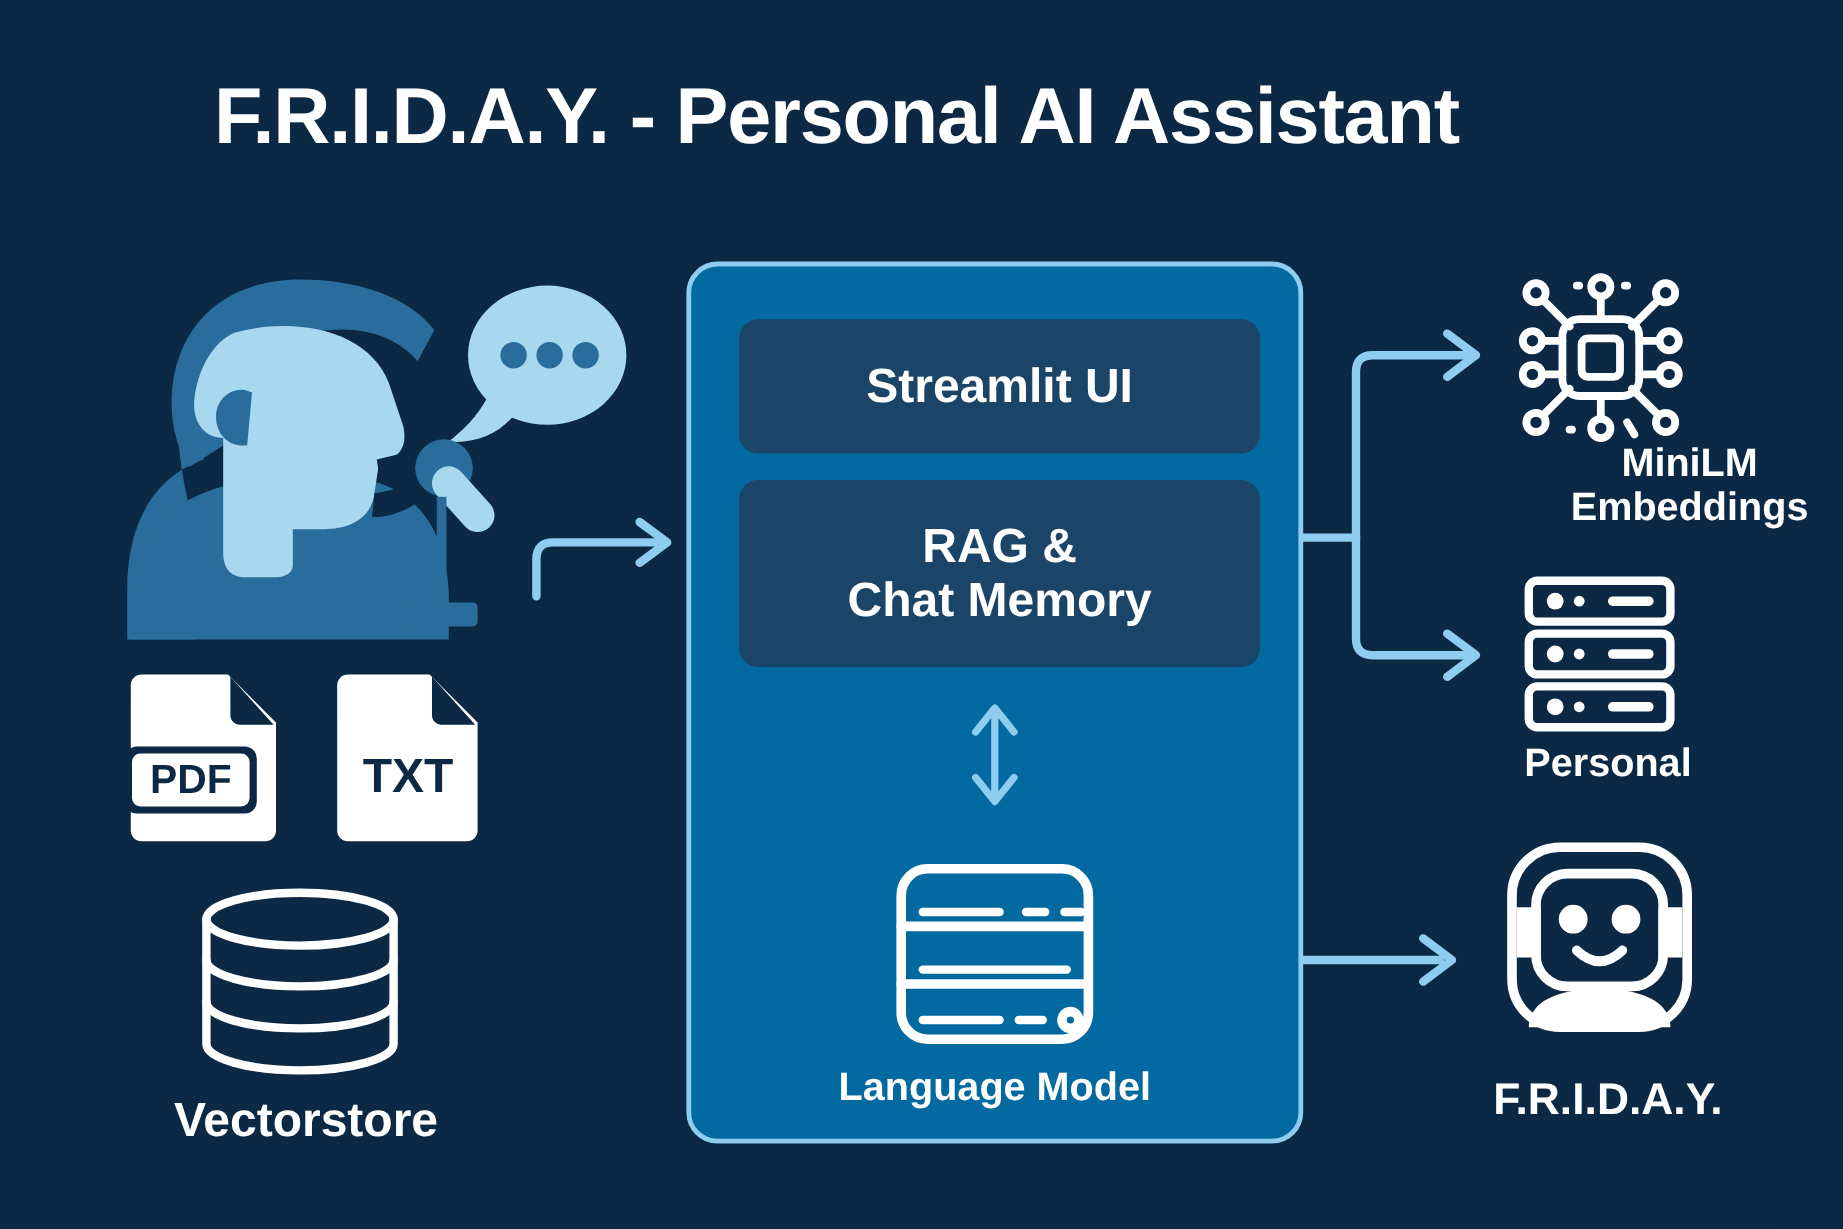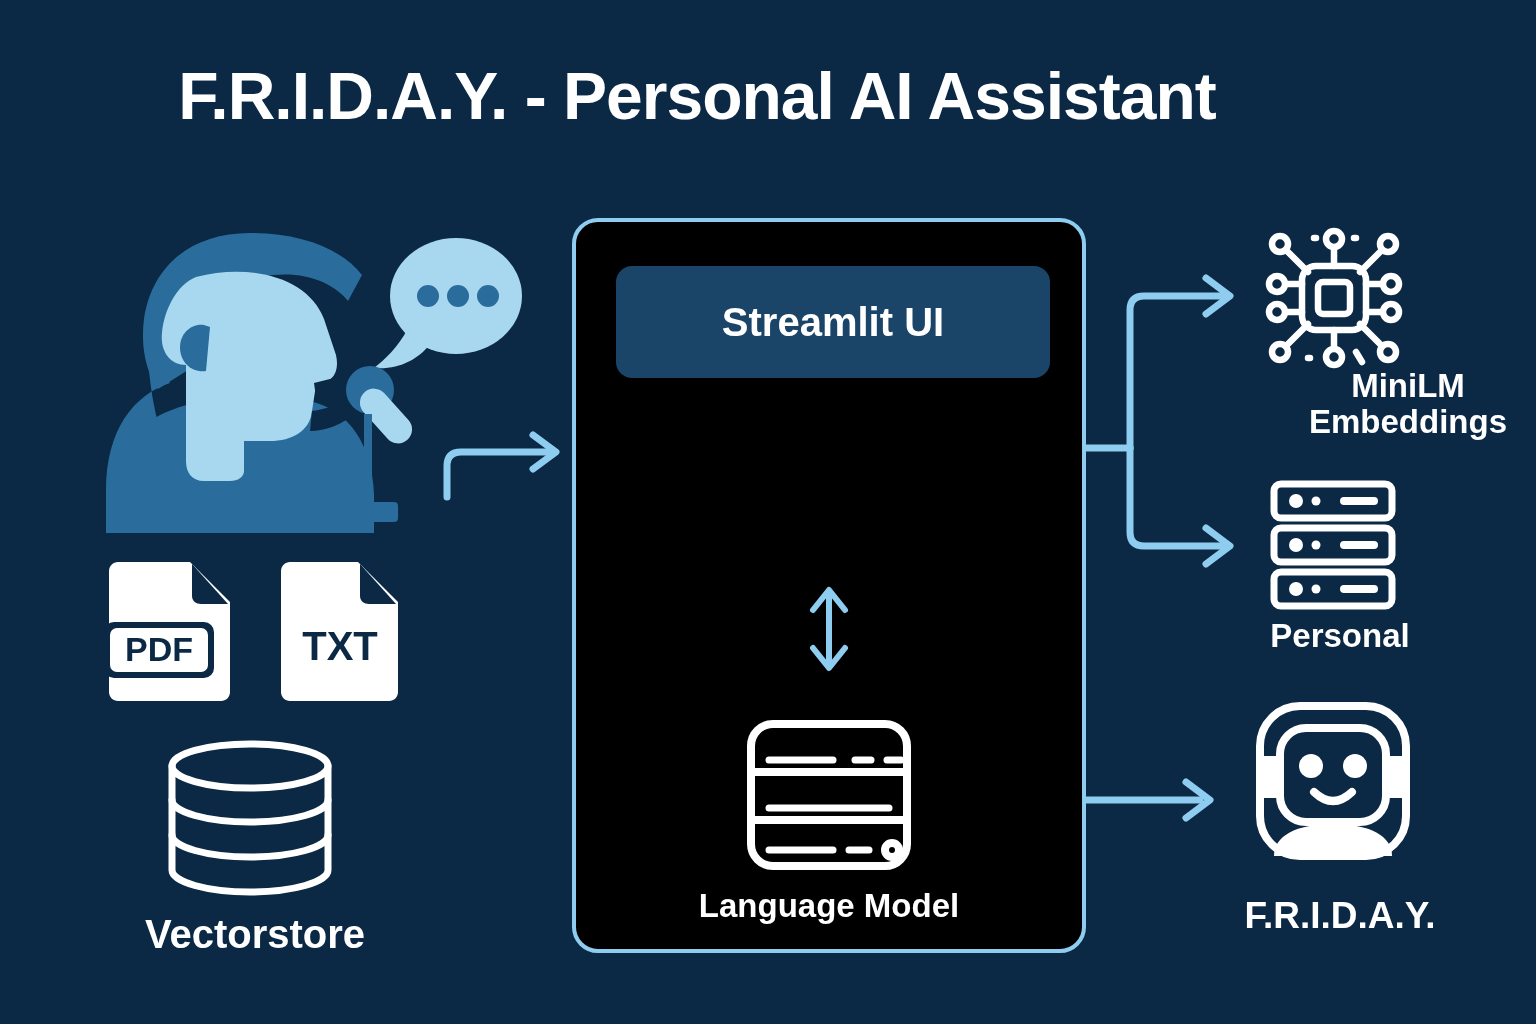--- a/index.html
+++ b/index.html
@@ -26,21 +26,21 @@
     font-weight:bold;
     letter-spacing:-1px;
     white-space:nowrap;
   }
 
   
   #center-panel {
     position:absolute;
     left:572px; top:218px;
     width:514px; height:735px;
-    background:#000000;
+    background:#0369a1;
     border:4px solid #8ecdf0;
     border-radius:26px;
   }
   .card {
     position:absolute;
     left:40px; width:434px;
     background:#1b4568;
     border-radius:16px;
     display:flex; align-items:center; justify-content:center;
     color:#ffffff; font-weight:bold;
@@ -179,20 +179,24 @@
     </g>
   </svg>
   <div class="node-label" id="vectorstore-label">Vectorstore</div>
 
   <div id="center-panel">
 
     <div class="card" id="card-streamlit">
       <span>Streamlit UI</span>
     </div>
 
+    <div class="card" id="card-rag">
+      <span style="white-space:pre-line">RAG &amp;
+Chat Memory</span>
+    </div>
 
     <svg id="panel-biarrow" viewBox="0 0 46 94">
       <g fill="none" stroke="#8ecdf0" stroke-width="6" stroke-linecap="round" stroke-linejoin="round">
         <line x1="23" y1="10" x2="23" y2="84"></line>
         <polyline points="7,28 23,8 39,28"></polyline>
         <polyline points="7,66 23,86 39,66"></polyline>
       </g>
     </svg>
 
     <svg id="lm-icon" viewBox="0 0 200 170">

